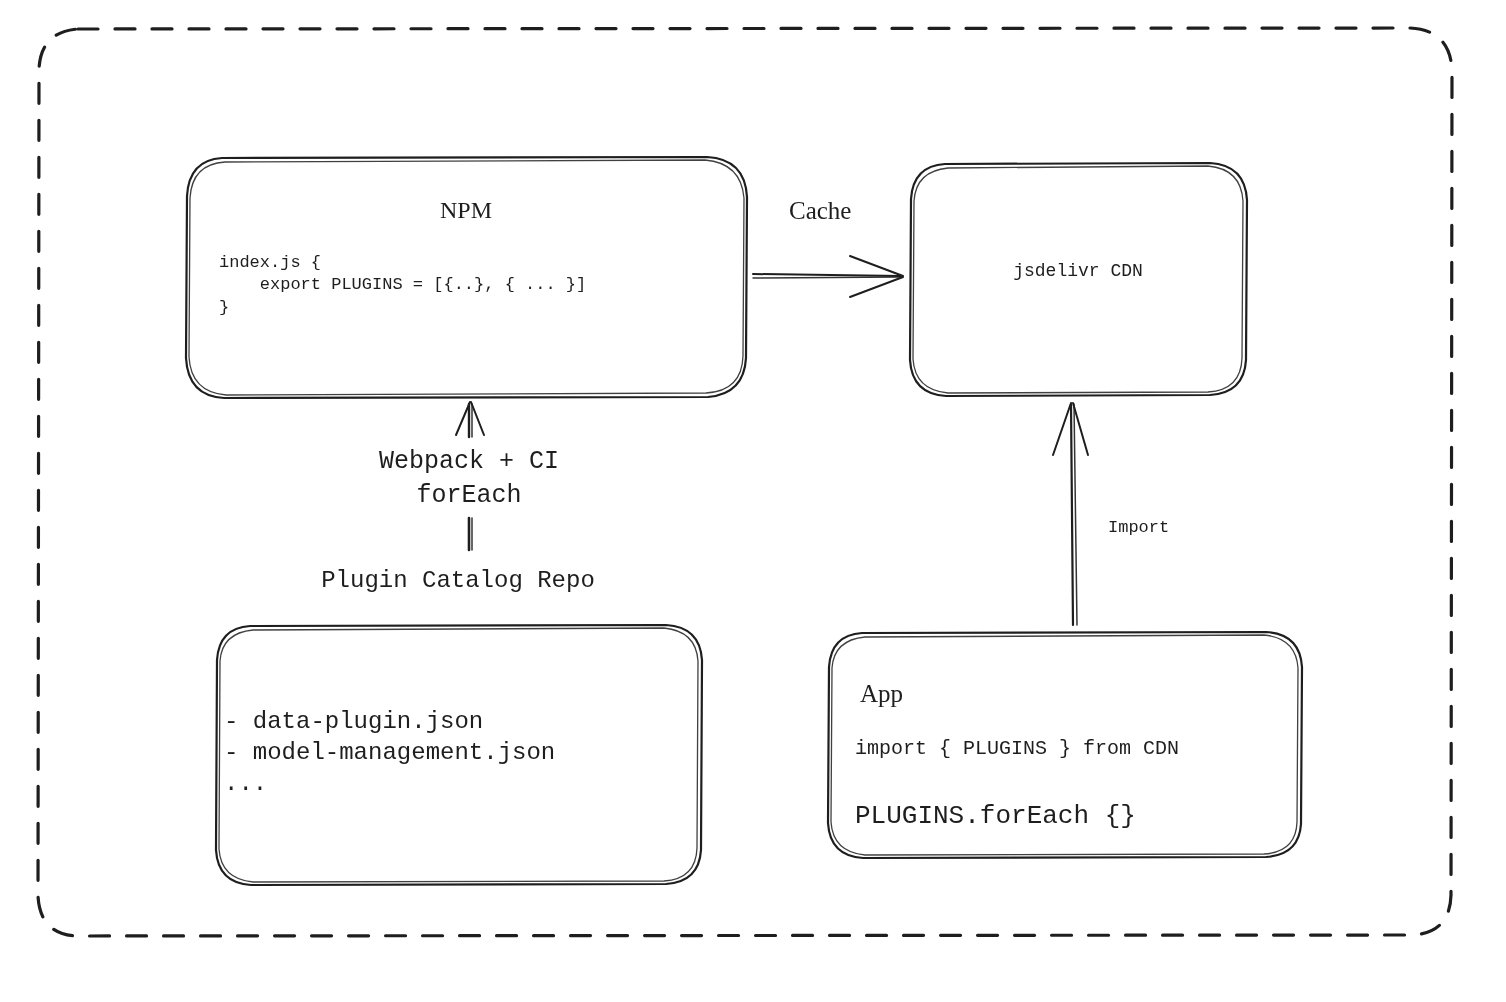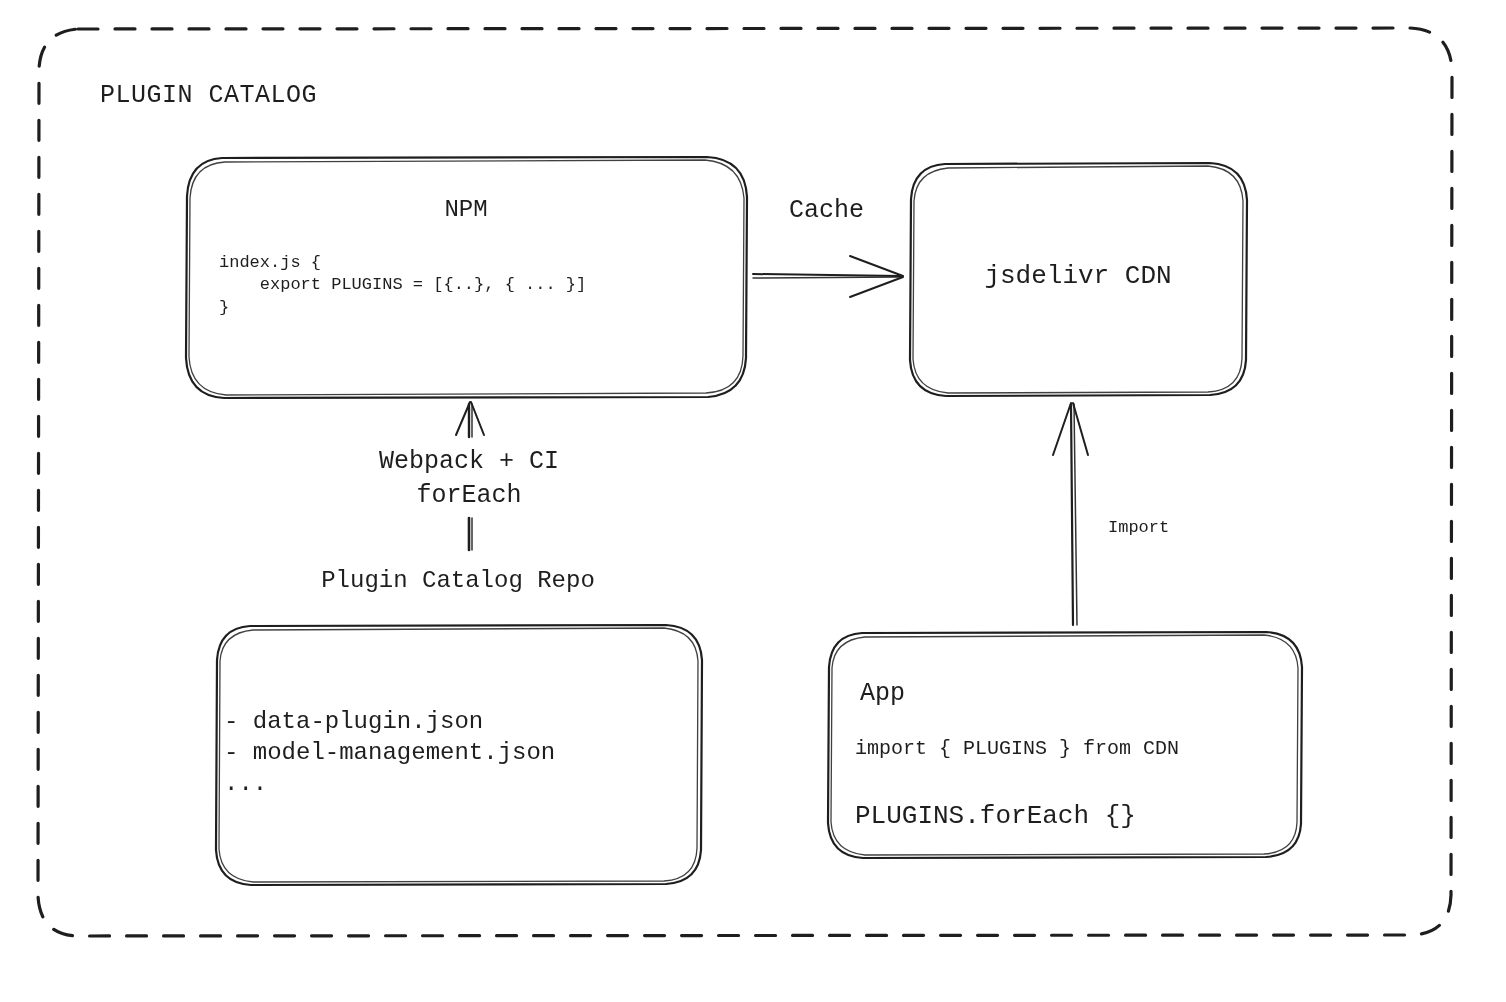--- a/index.html
+++ b/index.html
@@ -31,21 +31,21 @@
   .txt {
     position: absolute;
     white-space: pre;
     color: #1e1e1e;
     line-height: 1.25;
   }
   .mono {
     font-family: "Liberation Mono", "DejaVu Sans Mono", monospace;
   }
   .sans {
-    font-family: Liberation Mono, monospace;
+    font-family: Liberation Serif, serif;
   }
 
   
   #container-title {
     left: 100px; top: 80px;
     font-size: 25px;
     letter-spacing: 0.5px;
   }
   #npm-title {
     left: 186px; top: 195px;
@@ -55,21 +55,21 @@
   }
   #npm-code {
     left: 219px; top: 252px;
     font-size: 17px;
     line-height: 1.32;
   }
   #cdn-title {
     left: 910px; top: 260px;
     width: 336px;
     text-align: center;
-    font-size: 26px;
+    font-size: 18px;
   }
   #cache-label {
     left: 789px; top: 195px;
     font-size: 25px;
   }
   #webpack-label {
     left: 297px; top: 445px;
     width: 344px;
     text-align: center;
     font-size: 25px;
@@ -144,21 +144,20 @@
       <g>
         <path d="M 1073 625 L 1071 404" stroke-width="2.2"></path>
         <path d="M 1077 625 L 1074 404" stroke-width="1.5" opacity="0.9"></path>
         <path d="M 1053 455 L 1071 403" stroke-width="2"></path>
         <path d="M 1088 455 L 1073 403" stroke-width="2"></path>
       </g>
 
     </g>
   </svg>
 
-  <div class="txt mono" id="container-title">PLUGIN CATALOG</div>
 
   <div class="txt sans" id="npm-title">NPM</div>
 
   <div class="txt mono" id="npm-code">index.js {
     export PLUGINS = [{..}, { ... }]
 }</div>
 
   <div class="txt mono" id="cdn-title">jsdelivr CDN</div>
 
   <div class="txt sans" id="cache-label">Cache</div>

